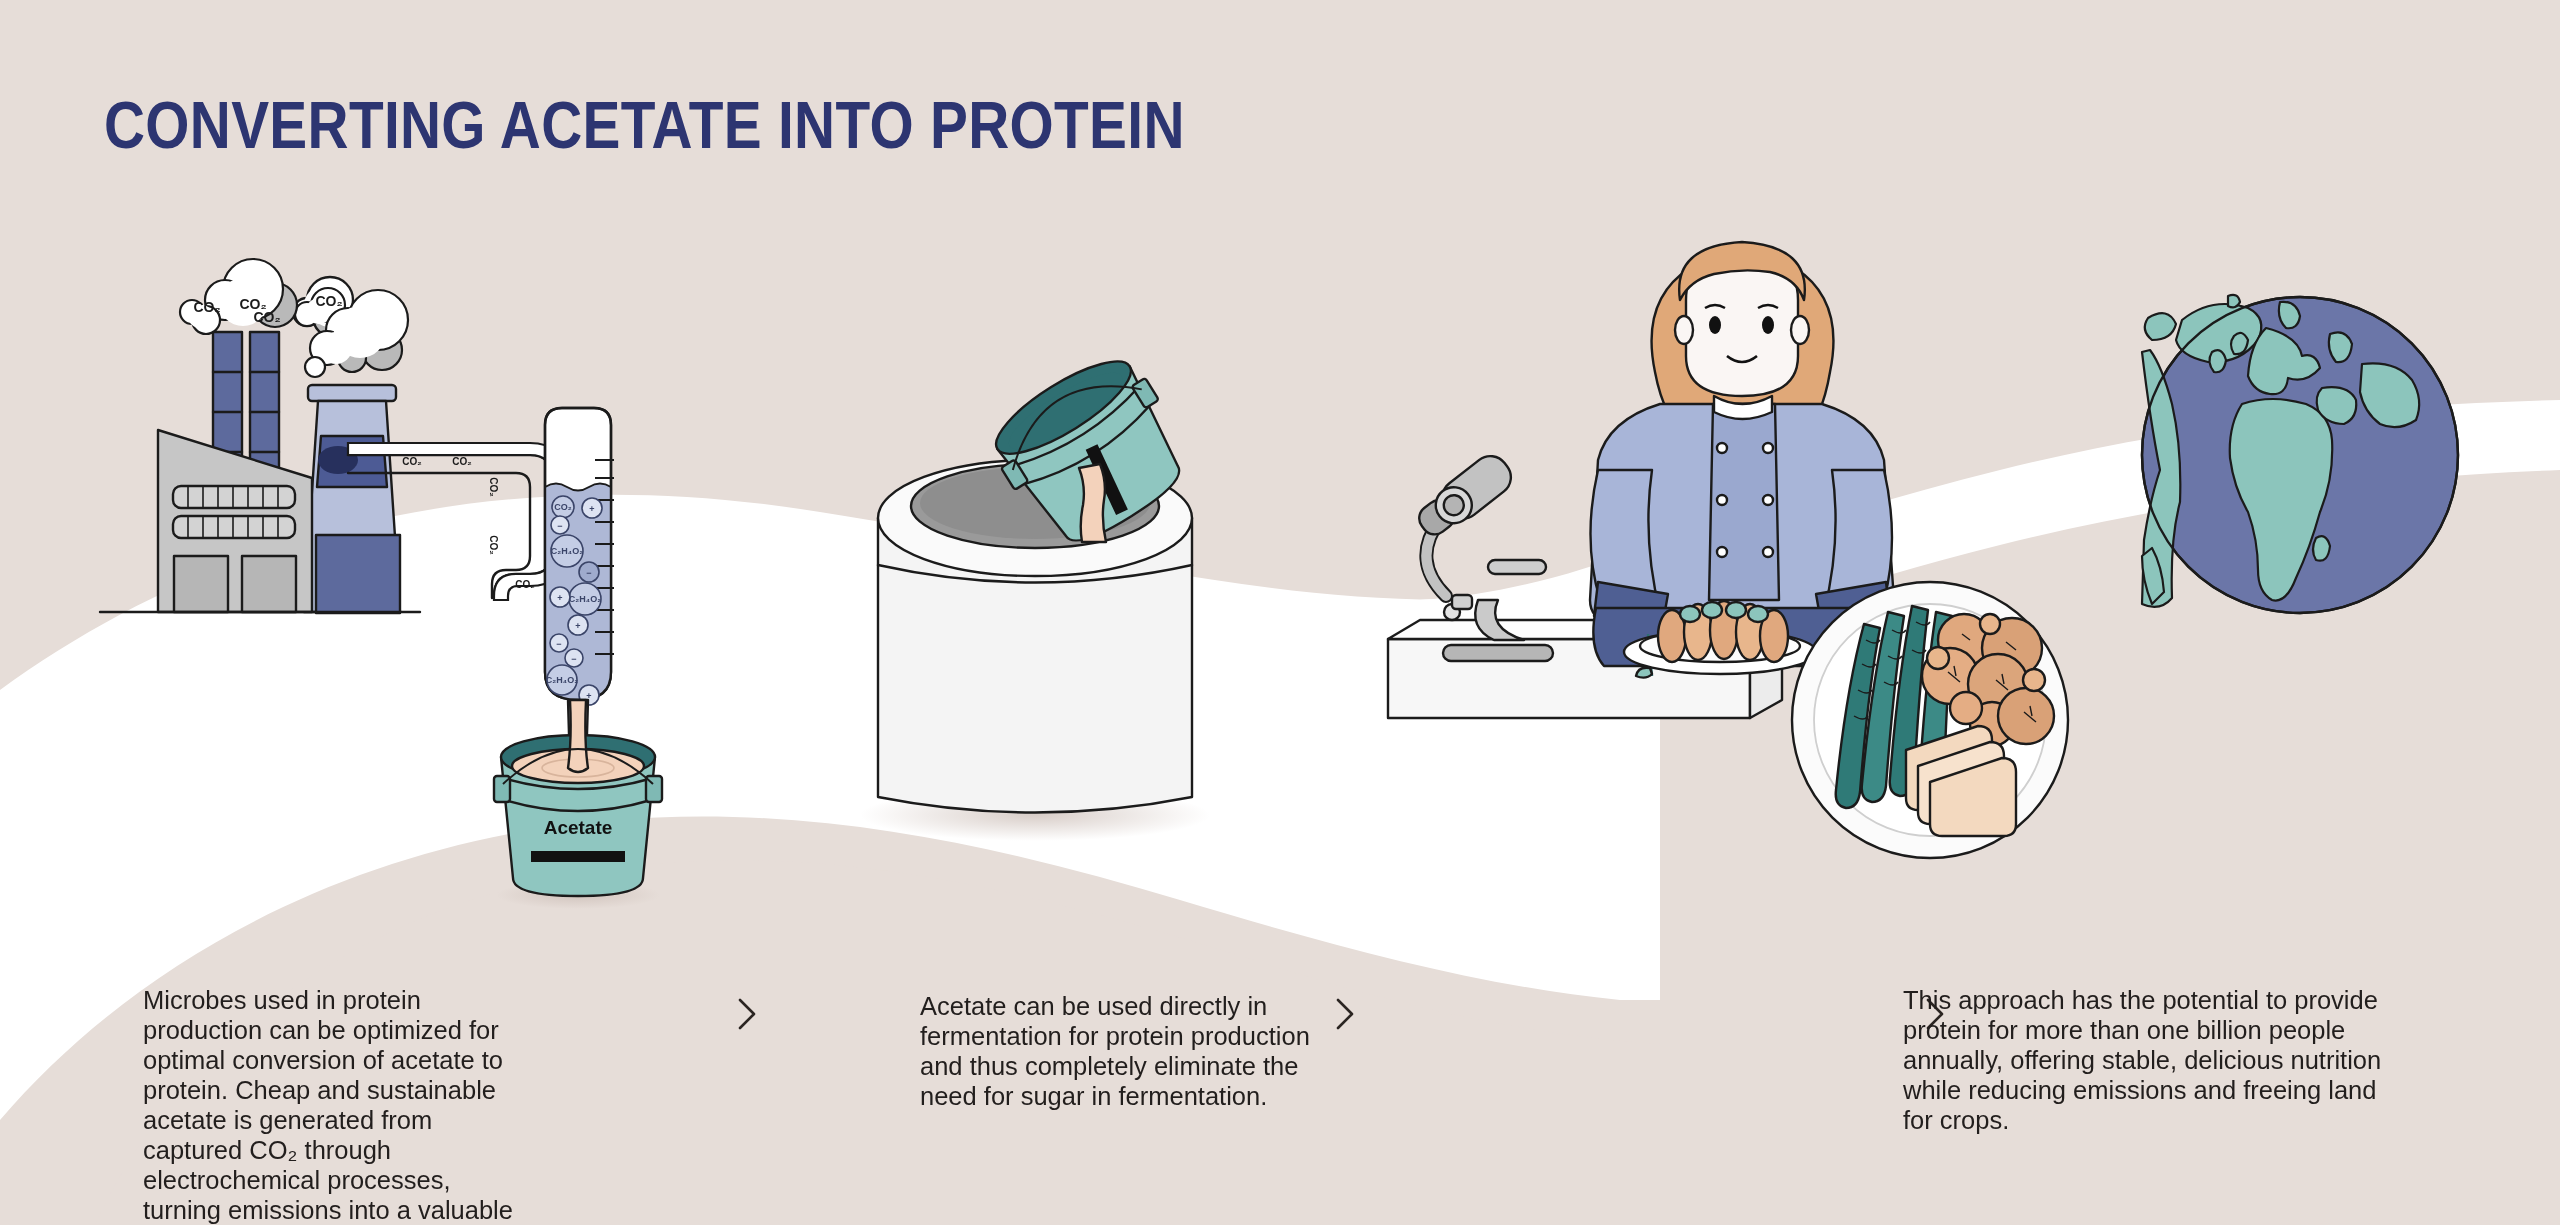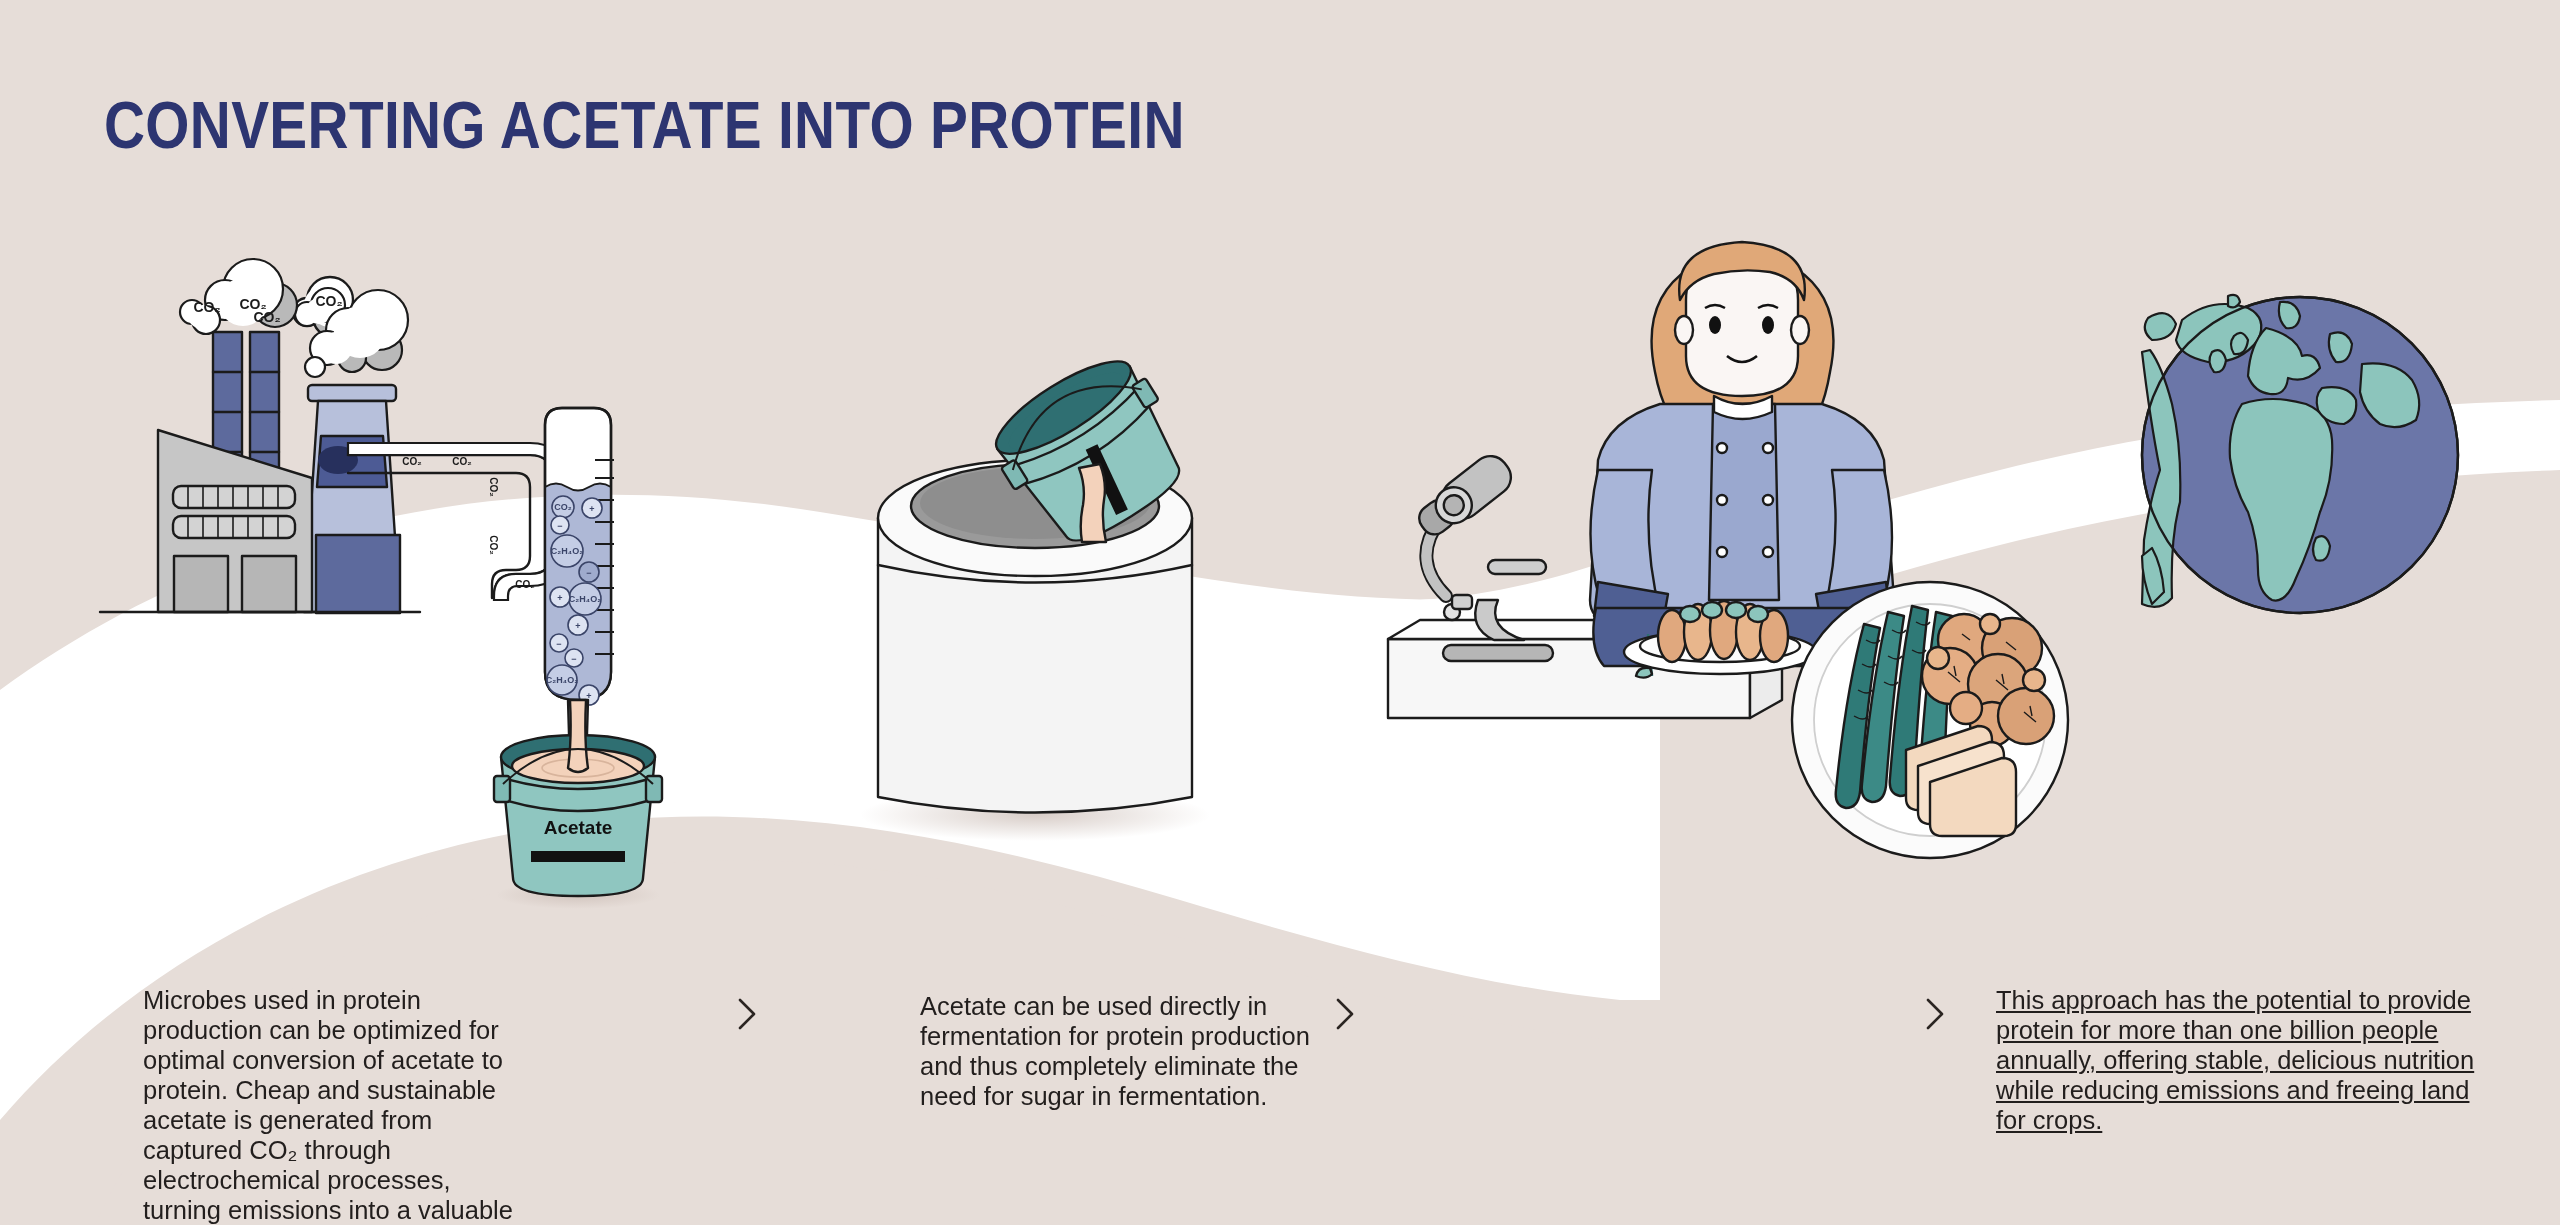--- a/index.html
+++ b/index.html
@@ -28,21 +28,21 @@
   }
   .cap{
     position:absolute;top:0;
     font-size:25.5px;line-height:30px;color:#221e1d;
     font-family:"Liberation Sans","DejaVu Sans",sans-serif;
   }
   .cap p{margin:0;}
   .cap.c0{left:143px;width:390px;}
   .cap.c1{left:884px;width:400px;top:6px;margin-left:36px;}
   .cap.c2{left:1430px;width:480px;}
-  .cap.c3{left:1996px;width:480px;text-decoration:underline;}
+  .cap.c3{left:1903px;width:480px;}
 
   .chev{
     position:absolute;top:5px;width:40px;height:48px;
   }
   .chev.v0{left:727px;}
   .chev.v1{left:1325px;}
   .chev.v2{left:1915px;}
   .chev svg{display:block;}
 </style>
 </head>

